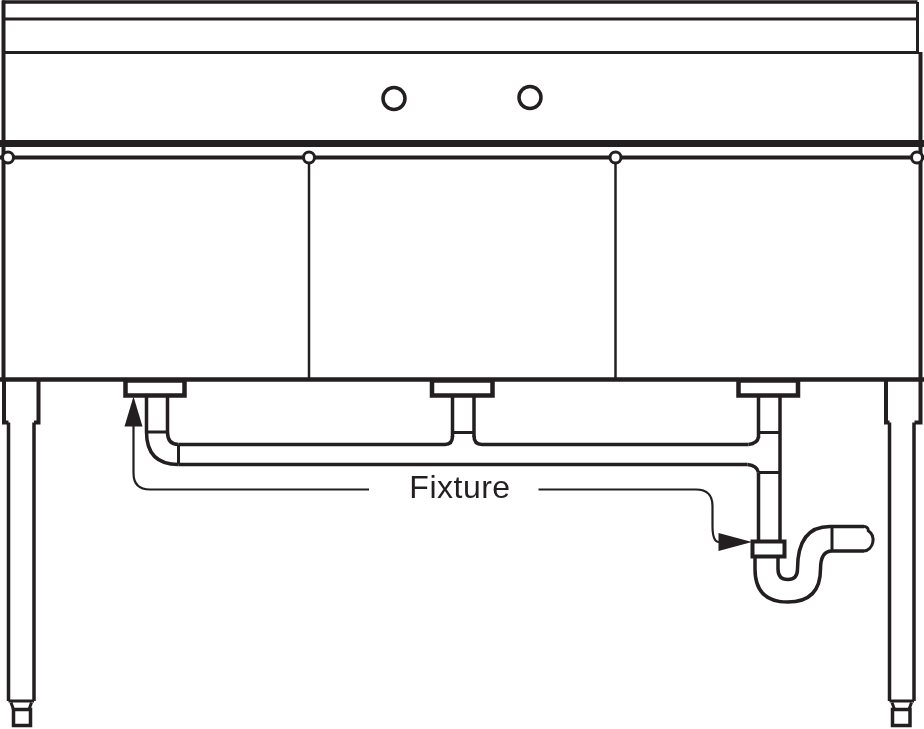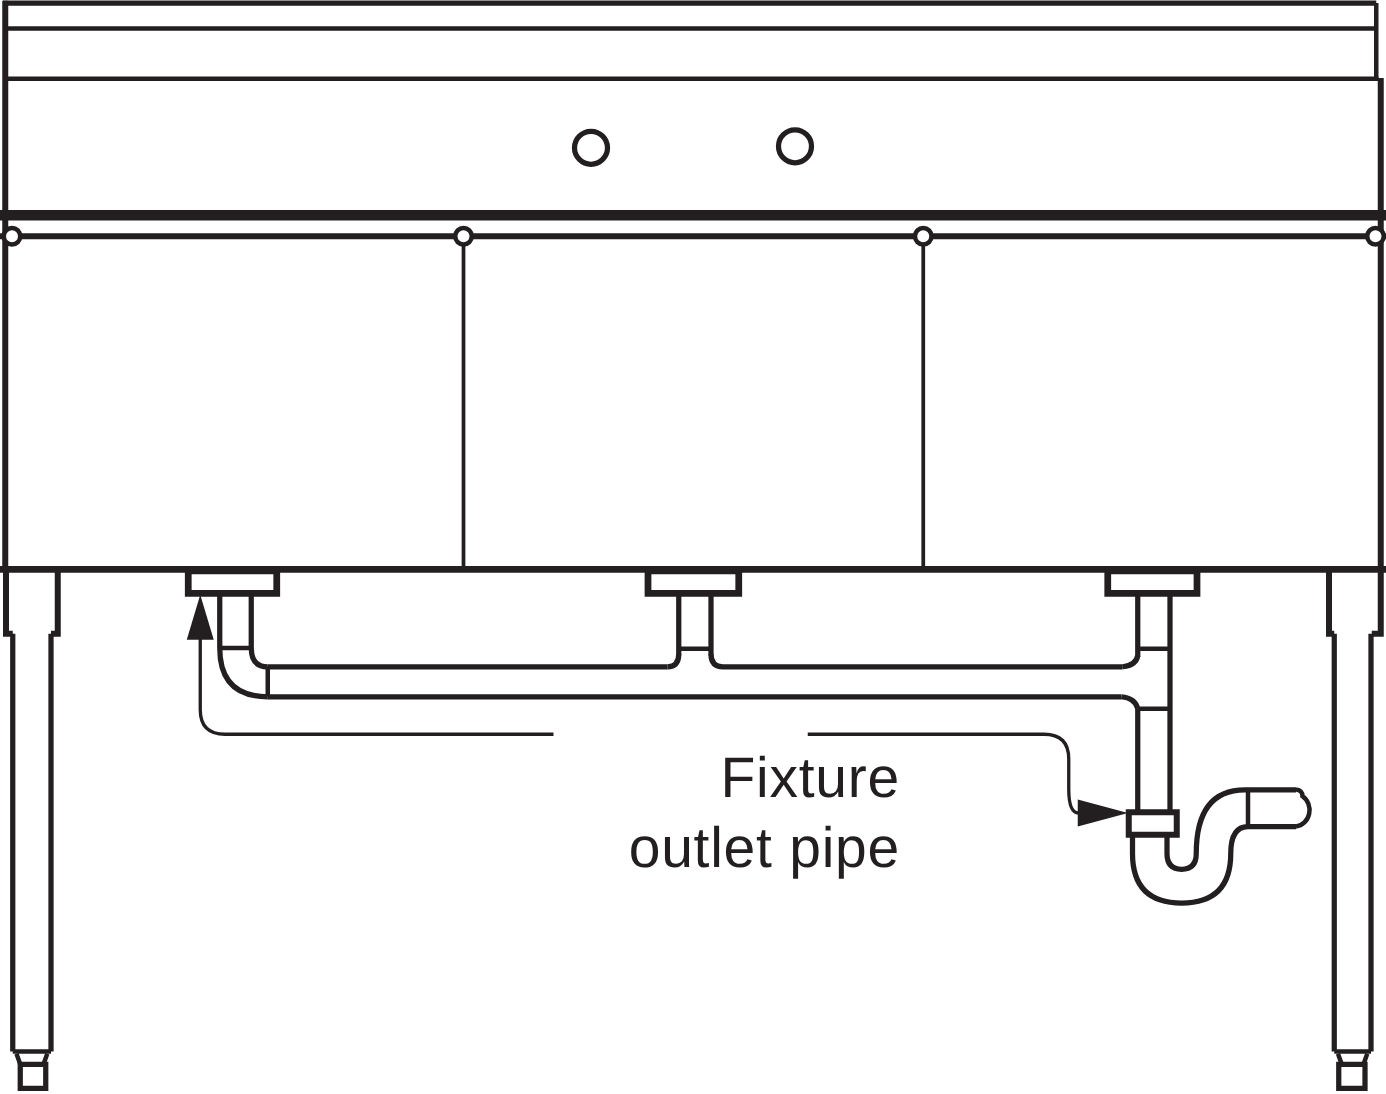--- a/index.html
+++ b/index.html
@@ -14,27 +14,26 @@
   .stage svg {
     position: absolute;
     left: 0; top: 0;
     color: var(--ink, #231f20);
   }
   .callout-label {
     position: absolute;
     left: 320px;
     top: 464px;
     width: 280px;
-    text-align: right;
-    font-size: 38px;
+    text-align: center;
+    font-size: 32px;
     line-height: 47px;
     letter-spacing: 0.5px;
     color: var(--ink, #231f20);
     white-space: nowrap;
-    margin-top: 32px;
   }
 </style>
 </head>
 <body style="--ink: #231f20; --bg: #ffffff;">
 
 <div class="stage">
 
   <svg width="924" height="729" viewBox="0 0 924 729" fill="none" stroke="currentColor">
 
     <g>
@@ -119,16 +118,15 @@
     </g>
 
     <g>
       <path d="M 538.5,489.5 H 696 Q 712.5,489.5 712.5,506 V 526 Q 712.5,542 719,542" stroke-width="2.2"></path>
       <polygon points="752,542 718.5,533 718.5,551" fill="currentColor" stroke="none"></polygon>
     </g>
   </svg>
 
   <div class="callout-label">
     <div>Fixture</div>
-    <div>outlet pipe</div>
   </div>
 
 </div>
 
 </body></html>

